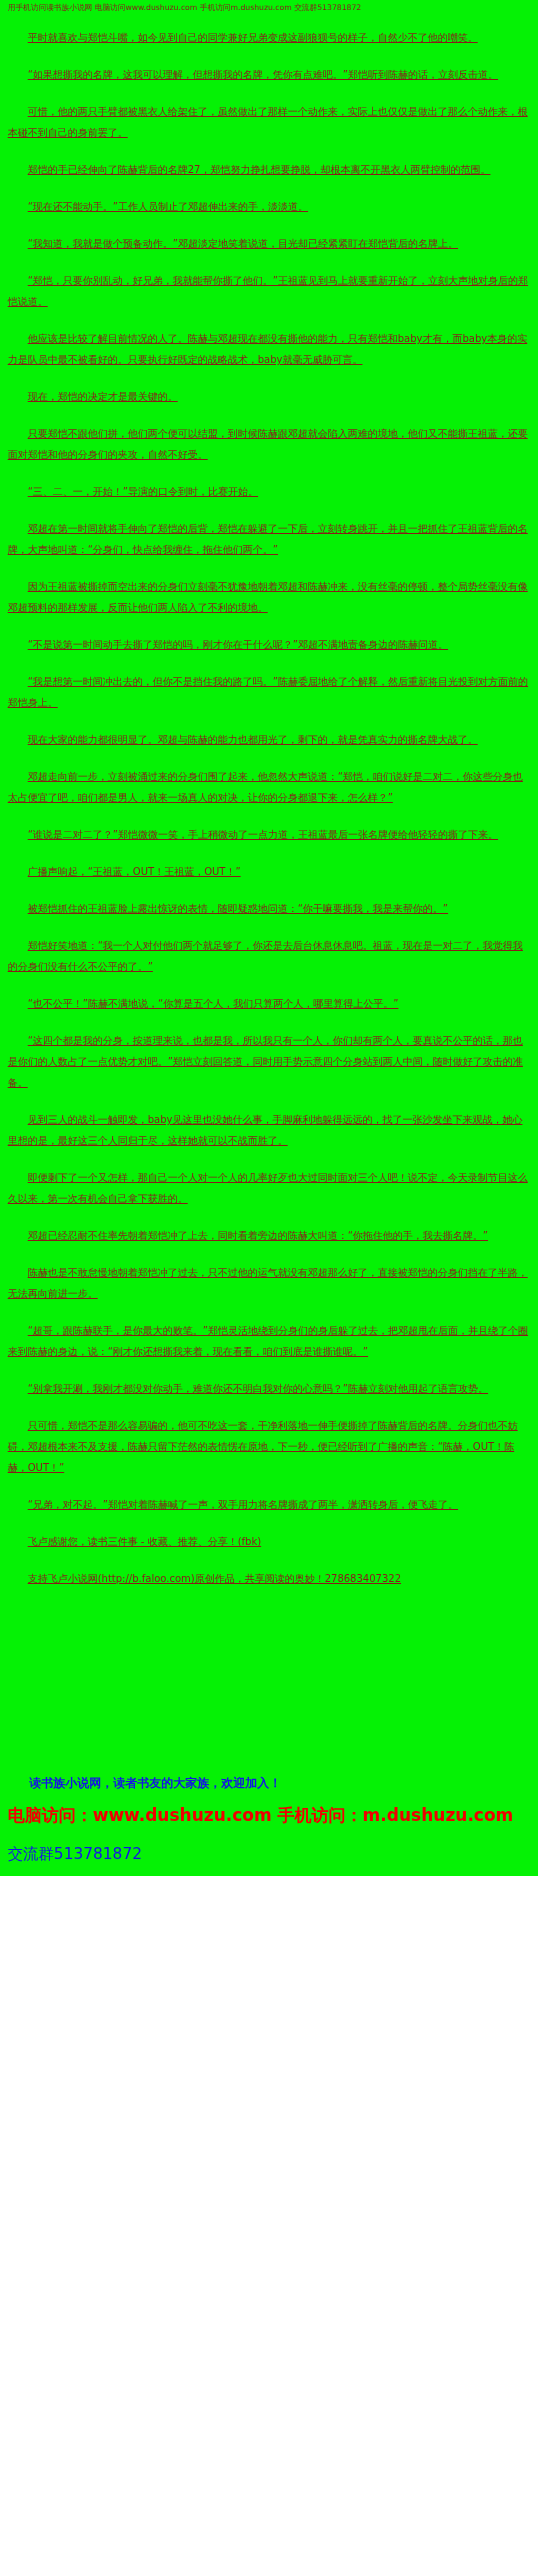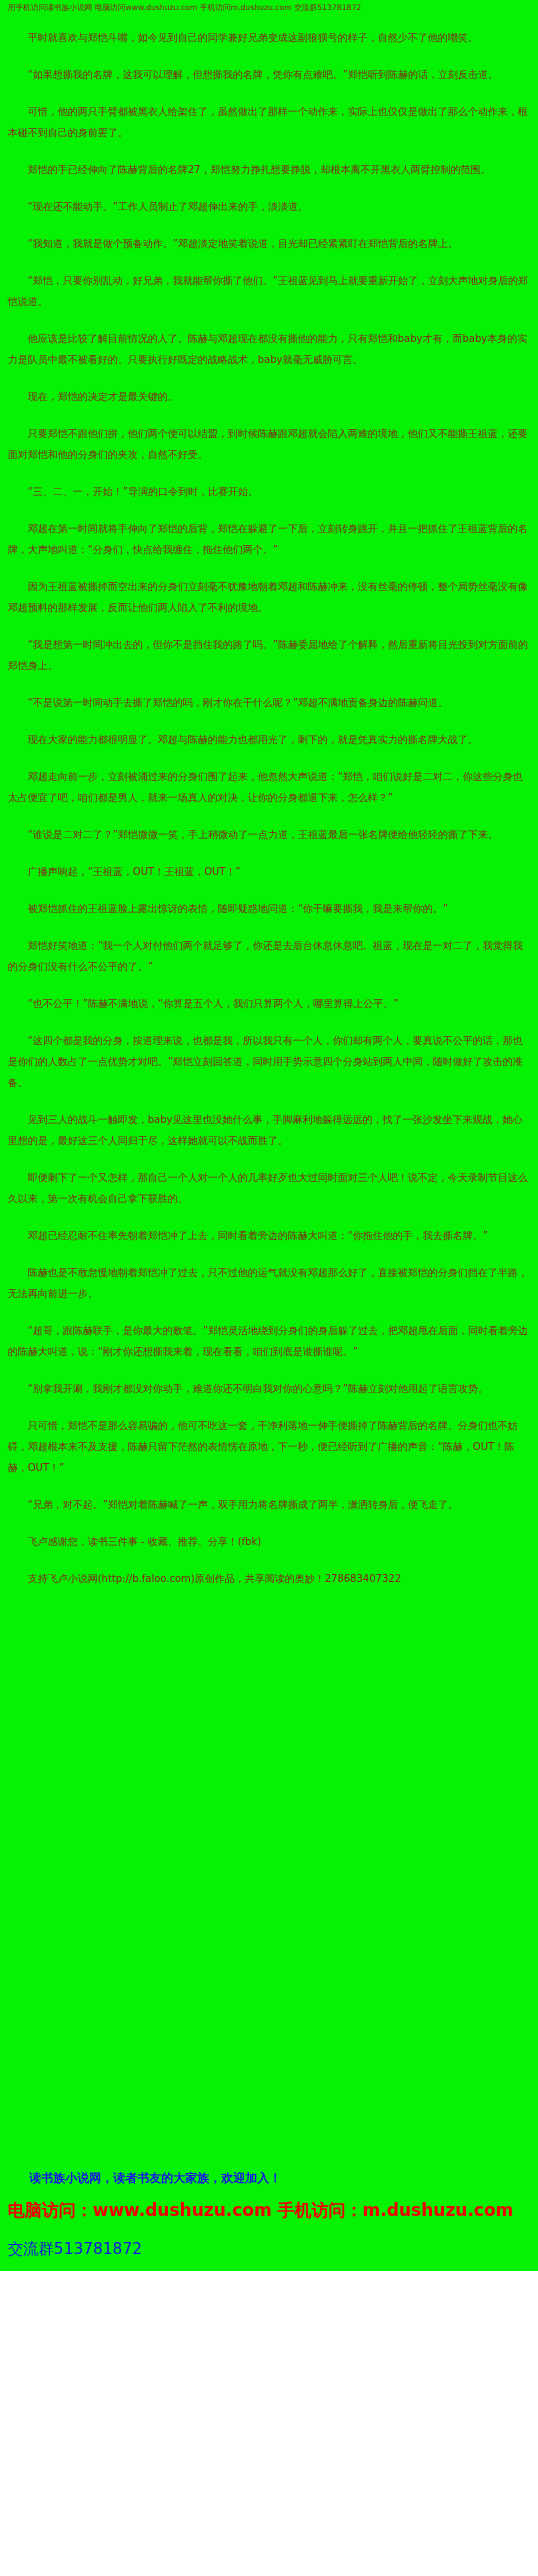--- a/index.html
+++ b/index.html
@@ -4,21 +4,21 @@
 <style>
   :root{
     --bg:#05F205;
     --text:#8B1A1A;
     --blue:#1414E6;
     --red:#F00000;
   }
   html,body{margin:0;padding:0;}
   .page{
     width:538px;
-    height:2271px;
+    height:1876px;
     background:var(--bg);
     box-sizing:border-box;
     padding:3.1px 7.7px 7.7px 7.7px;
     display:flex;
     flex-direction:column;
     font-family:"DejaVu Sans","Liberation Sans",sans-serif;
     overflow:hidden;
   }
   .header-notice{
     font-size:7.7px;
@@ -29,20 +29,21 @@
   }
   .chapter-text{flex:0 0 auto;}
   .para{
     font-size:10px;
     line-height:21px;
     color:var(--text);
     margin:0 0 16px 0;
     text-indent:2em;
     text-align:left;
     word-break:break-all;
+    text-decoration:underline;
   }
   .footer{
     margin-top:auto;
     padding-bottom:3.1px;
   }
   .footer-line1{
     color:var(--blue);
     font-size:12px;
     font-weight:bold;
     margin:0 0 12.3px 0;
@@ -75,35 +76,35 @@
       <p class="para">郑恺的手已经伸向了陈赫背后的名牌27，郑恺努力挣扎想要挣脱，却根本离不开黑衣人两臂控制的范围。</p>
       <p class="para">“现在还不能动手。”工作人员制止了邓超伸出来的手，淡淡道。</p>
       <p class="para">“我知道，我就是做个预备动作。”邓超淡定地笑着说道，目光却已经紧紧盯在郑恺背后的名牌上。</p>
       <p class="para">“郑恺，只要你别乱动，好兄弟，我就能帮你撕了他们。”王祖蓝见到马上就要重新开始了，立刻大声地对身后的郑恺说道。</p>
       <p class="para">他应该是比较了解目前情况的人了。陈赫与邓超现在都没有撕他的能力，只有郑恺和baby才有，而baby本身的实力是队员中最不被看好的。只要执行好既定的战略战术，baby就毫无威胁可言。</p>
       <p class="para">现在，郑恺的决定才是最关键的。</p>
       <p class="para">只要郑恺不跟他们拼，他们两个便可以结盟，到时候陈赫跟邓超就会陷入两难的境地，他们又不能撕王祖蓝，还要面对郑恺和他的分身们的夹攻，自然不好受。</p>
       <p class="para">“三、二、一，开始！”导演的口令到时，比赛开始。</p>
       <p class="para">邓超在第一时间就将手伸向了郑恺的后背，郑恺在躲避了一下后，立刻转身跳开，并且一把抓住了王祖蓝背后的名牌，大声地叫道：“分身们，快点给我缠住，拖住他们两个。”</p>
       <p class="para">因为王祖蓝被撕掉而空出来的分身们立刻毫不犹豫地朝着邓超和陈赫冲来，没有丝毫的停顿，整个局势丝毫没有像邓超预料的那样发展，反而让他们两人陷入了不利的境地。</p>
+      <p class="para">“不是说第一时间动手去撕了郑恺的吗，刚才你在干什么呢？”邓超不满地责备身边的陈赫问道。</p>
       <p class="para">“我是想第一时间冲出去的，但你不是挡住我的路了吗。”陈赫委屈地给了个解释，然后重新将目光投到对方面前的郑恺身上。</p>
-      <p class="para">“不是说第一时间动手去撕了郑恺的吗，刚才你在干什么呢？”邓超不满地责备身边的陈赫问道。</p>
       <p class="para">现在大家的能力都很明显了。邓超与陈赫的能力也都用光了，剩下的，就是凭真实力的撕名牌大战了。</p>
       <p class="para">邓超走向前一步，立刻被涌过来的分身们围了起来，他忽然大声说道：“郑恺，咱们说好是二对二，你这些分身也太占便宜了吧，咱们都是男人，就来一场真人的对决，让你的分身都退下来，怎么样？”</p>
       <p class="para">“谁说是二对二了？”郑恺微微一笑，手上稍微动了一点力道，王祖蓝最后一张名牌便给他轻轻的撕了下来。</p>
       <p class="para">广播声响起，“王祖蓝，OUT！王祖蓝，OUT！”</p>
       <p class="para">被郑恺抓住的王祖蓝脸上露出惊讶的表情，随即疑惑地问道：“你干嘛要撕我，我是来帮你的。”</p>
       <p class="para">郑恺好笑地道：“我一个人对付他们两个就足够了，你还是去后台休息休息吧。祖蓝，现在是一对二了，我觉得我的分身们没有什么不公平的了。”</p>
       <p class="para">“也不公平！”陈赫不满地说，“你算是五个人，我们只算两个人，哪里算得上公平。”</p>
       <p class="para">“这四个都是我的分身，按道理来说，也都是我，所以我只有一个人，你们却有两个人，要真说不公平的话，那也是你们的人数占了一点优势才对吧。”郑恺立刻回答道，同时用手势示意四个分身站到两人中间，随时做好了攻击的准备。</p>
       <p class="para">见到三人的战斗一触即发，baby见这里也没她什么事，手脚麻利地躲得远远的，找了一张沙发坐下来观战，她心里想的是，最好这三个人同归于尽，这样她就可以不战而胜了。</p>
       <p class="para">即便剩下了一个又怎样，那自己一个人对一个人的几率好歹也大过同时面对三个人吧！说不定，今天录制节目这么久以来，第一次有机会自己拿下获胜的。</p>
       <p class="para">邓超已经忍耐不住率先朝着郑恺冲了上去，同时看着旁边的陈赫大叫道：“你拖住他的手，我去撕名牌。”</p>
       <p class="para">陈赫也是不敢怠慢地朝着郑恺冲了过去，只不过他的运气就没有邓超那么好了，直接被郑恺的分身们挡在了半路，无法再向前进一步。</p>
-      <p class="para">“超哥，跟陈赫联手，是你最大的败笔。”郑恺灵活地绕到分身们的身后躲了过去，把邓超甩在后面，同时看着旁边的陈赫大叫道，说：“刚才你还想撕我来着，现在看看，咱们到底是谁撕谁呢。”</p>
+      <p class="para">“超哥，跟陈赫联手，是你最大的败笔。”郑恺灵活地绕到分身们的身后躲了过去，把邓超甩在后面，并且绕了个圈来到陈赫的身边，说：“刚才你还想撕我来着，现在看看，咱们到底是谁撕谁呢。”</p>
       <p class="para">“别拿我开涮，我刚才都没对你动手，难道你还不明白我对你的心意吗？”陈赫立刻对他用起了语言攻势。</p>
       <p class="para">只可惜，郑恺不是那么容易骗的，他可不吃这一套，干净利落地一伸手便撕掉了陈赫背后的名牌。分身们也不妨碍，邓超根本来不及支援，陈赫只留下茫然的表情愣在原地，下一秒，便已经听到了广播的声音：“陈赫，OUT！陈赫，OUT！”</p>
       <p class="para">“兄弟，对不起。”郑恺对着陈赫喊了一声，双手用力将名牌撕成了两半，潇洒转身后，便飞走了。</p>
       <p class="para">飞卢感谢您，读书三件事 - 收藏、推荐、分享！(fbk)</p>
       <p class="para">支持飞卢小说网(http://b.faloo.com)原创作品，共享阅读的奥妙！278683407322</p>
     </div>
 
   <div class="footer">
     <p class="footer-line1">读书族小说网，读者书友的大家族，欢迎加入！</p>
     <p class="footer-line2">电脑访问：www.dushuzu.com 手机访问：m.dushuzu.com</p>

